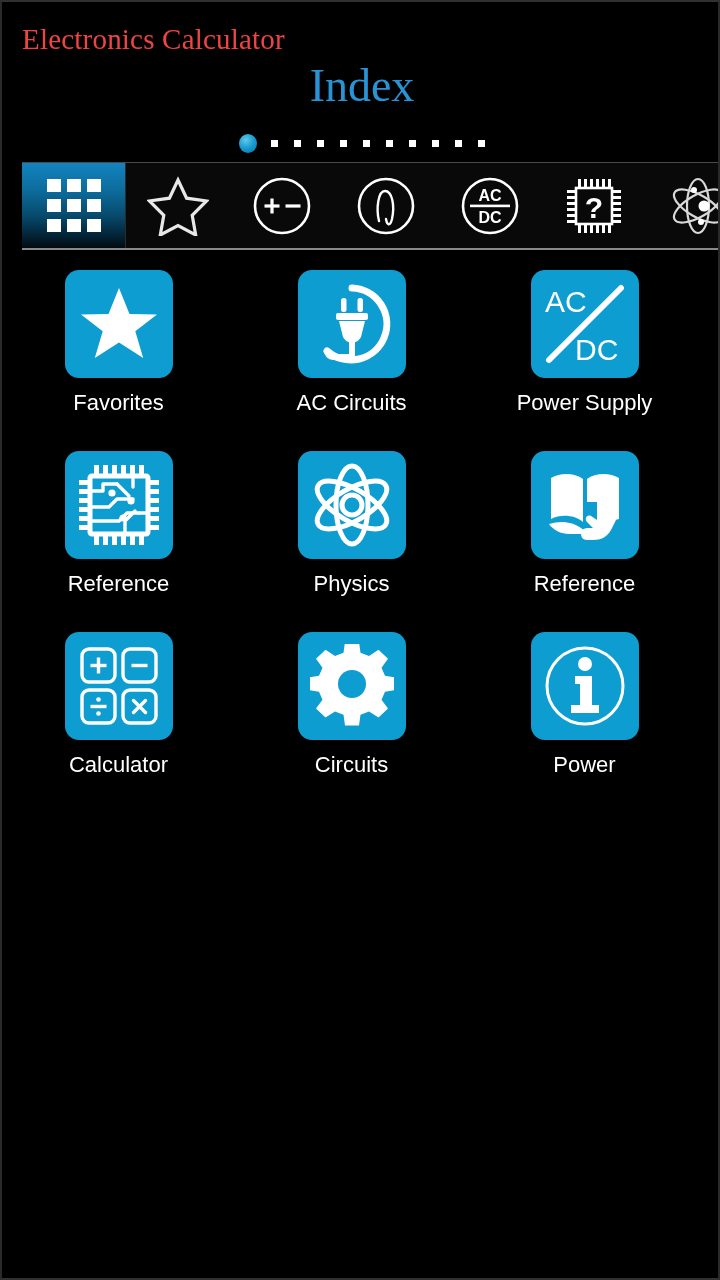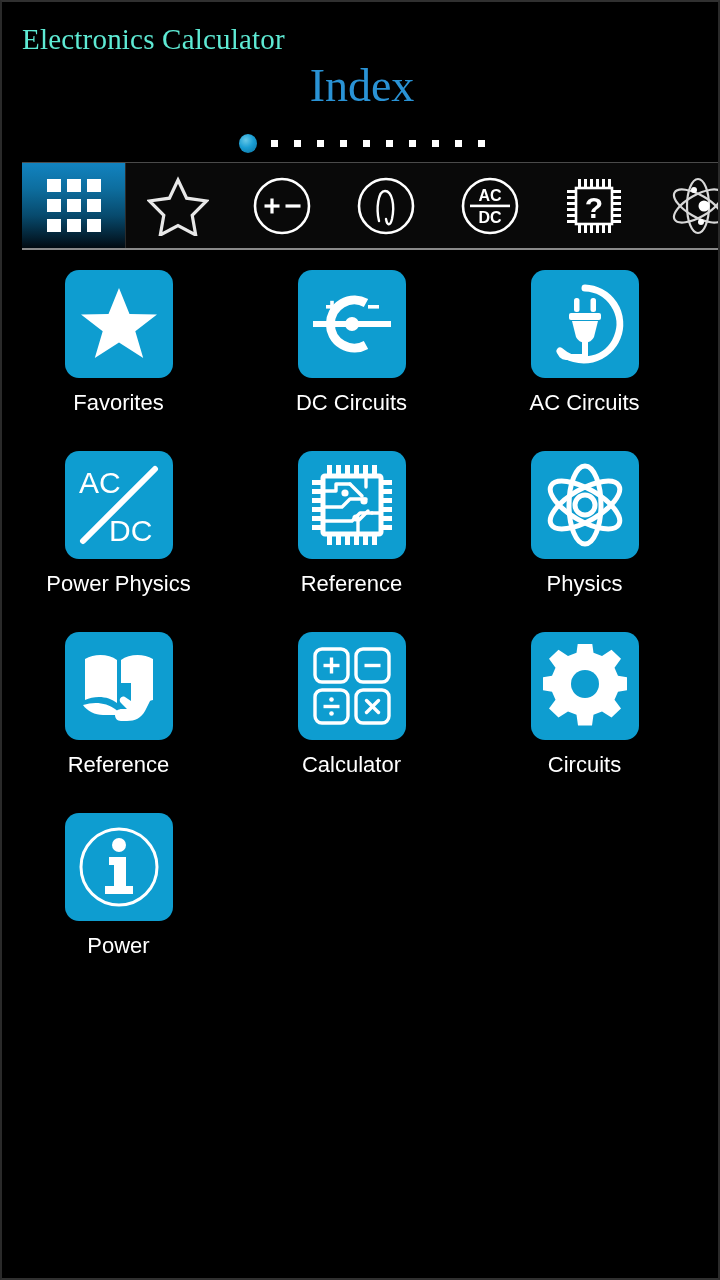--- a/index.html
+++ b/index.html
@@ -29,21 +29,21 @@
   }
 
   
   .app-title {
     position: absolute;
     left: 20px;
     top: 20px;
     font-family: "Liberation Serif", "DejaVu Serif", serif;
     font-size: 29px;
     line-height: 34px;
-    color: #5eead4;
+    color: #ef4444;
     letter-spacing: 0.2px;
     white-space: nowrap;
   }
   .page-title {
     position: absolute;
     left: 0;
     top: 56px;
     width: 720px;
     text-align: center;
     font-family: "Liberation Serif", "DejaVu Serif", serif;
@@ -285,35 +285,20 @@
       <div class="tile-icon">
         <span>
           <svg width="80" height="78" viewBox="0 0 80 78">
             <polygon points="40,3 50.5,29 78,29.6 56.3,46.3 64.2,73 40,57.5 15.8,73 23.7,46.3 2,29.6 29.5,29" fill="#ffffff"></polygon>
           </svg>
         </span>
       </div>
       <div class="tile-label">Favorites</div>
     </div>
 
-    <div class="tile">
-      <div class="tile-icon">
-        <span>
-          <svg width="84" height="76" viewBox="0 0 84 76">
-            <rect x="3" y="35" width="78" height="6" fill="#ffffff"></rect>
-            <path d="M56,17 A24,24 0 1,0 56,59" fill="none" stroke="#ffffff" stroke-width="9" stroke-linecap="butt"></path>
-            <circle cx="42" cy="38" r="7" fill="#ffffff"></circle>
-            <rect x="16" y="19" width="12" height="3.6" fill="#ffffff"></rect>
-            <rect x="20.2" y="14.8" width="3.6" height="12" fill="#ffffff"></rect>
-            <rect x="58" y="19" width="11" height="3.6" fill="#ffffff"></rect>
-          </svg>
-        </span>
-      </div>
-      <div class="tile-label">DC Circuits</div>
-    </div>
 
     <div class="tile">
       <div class="tile-icon">
         <span>
           <svg width="82" height="82" viewBox="0 0 82 82">
             <path d="M41,5 A36,36 0 1,1 16,68" fill="none" stroke="#ffffff" stroke-width="7" stroke-linecap="round"></path>
             <rect x="30" y="15" width="5.5" height="14" rx="2.5" fill="#ffffff"></rect>
             <rect x="46.5" y="15" width="5.5" height="14" rx="2.5" fill="#ffffff"></rect>
             <rect x="25" y="30" width="32" height="7" rx="2" fill="#ffffff"></rect>
             <path d="M28,38 L54,38 L50,54 A10,10 0 0,1 32,54 Z" fill="#ffffff"></path>
@@ -326,21 +311,21 @@
     </div>
 
     <div class="tile">
       <div class="tile-icon">
         <svg width="92" height="88" viewBox="0 0 92 88">
           <text x="6" y="32" font-family="Liberation Sans, sans-serif" font-size="30" fill="#ffffff">AC</text>
           <line x1="10" y1="80" x2="82" y2="8" stroke="#ffffff" stroke-width="6" stroke-linecap="round"></line>
           <text x="36" y="80" font-family="Liberation Sans, sans-serif" font-size="30" fill="#ffffff">DC</text>
         </svg>
       </div>
-      <div class="tile-label">Power Physics</div>
+      <div class="tile-label">Power Supply</div>
     </div>
 
     <div class="tile">
       <div class="tile-icon">
         <span>
           <svg width="84" height="84" viewBox="0 0 84 84">
             <g fill="#ffffff">
               <rect x="17" y="2" width="5" height="11"></rect>
                 <rect x="26" y="2" width="5" height="11"></rect>
               <rect x="35" y="2" width="5" height="11"></rect>

